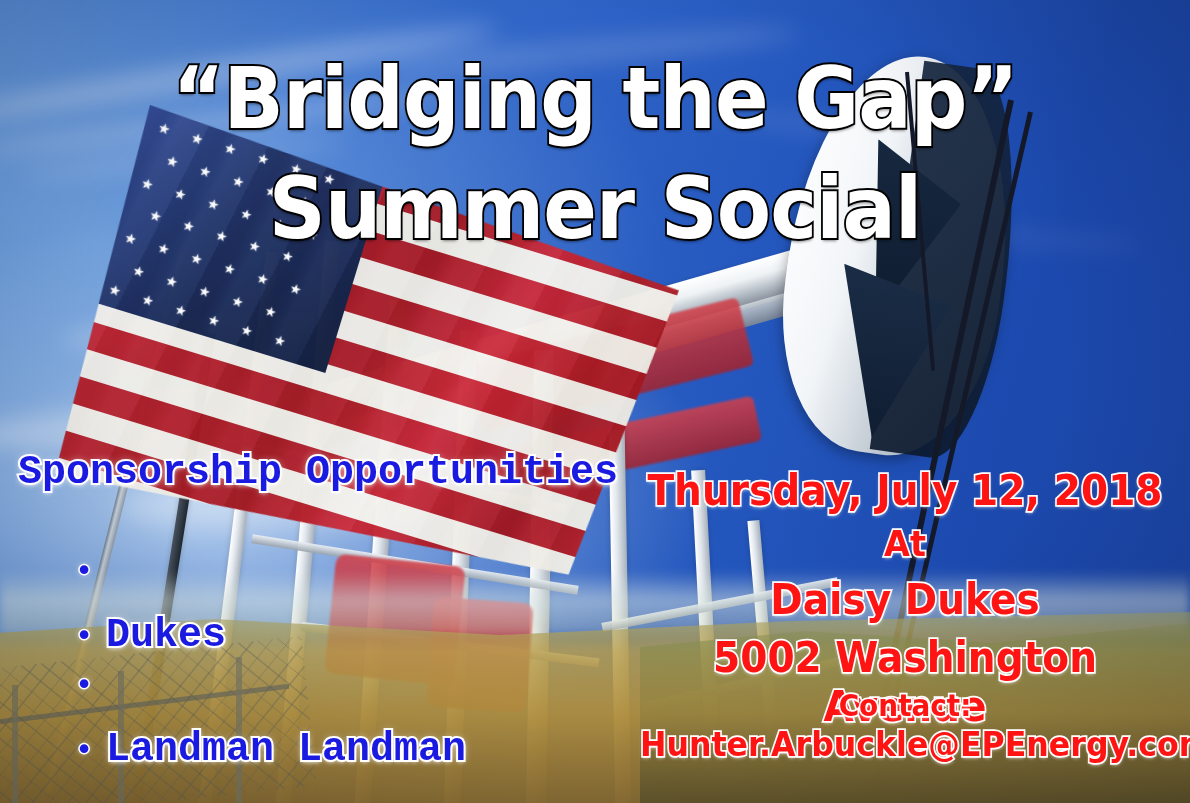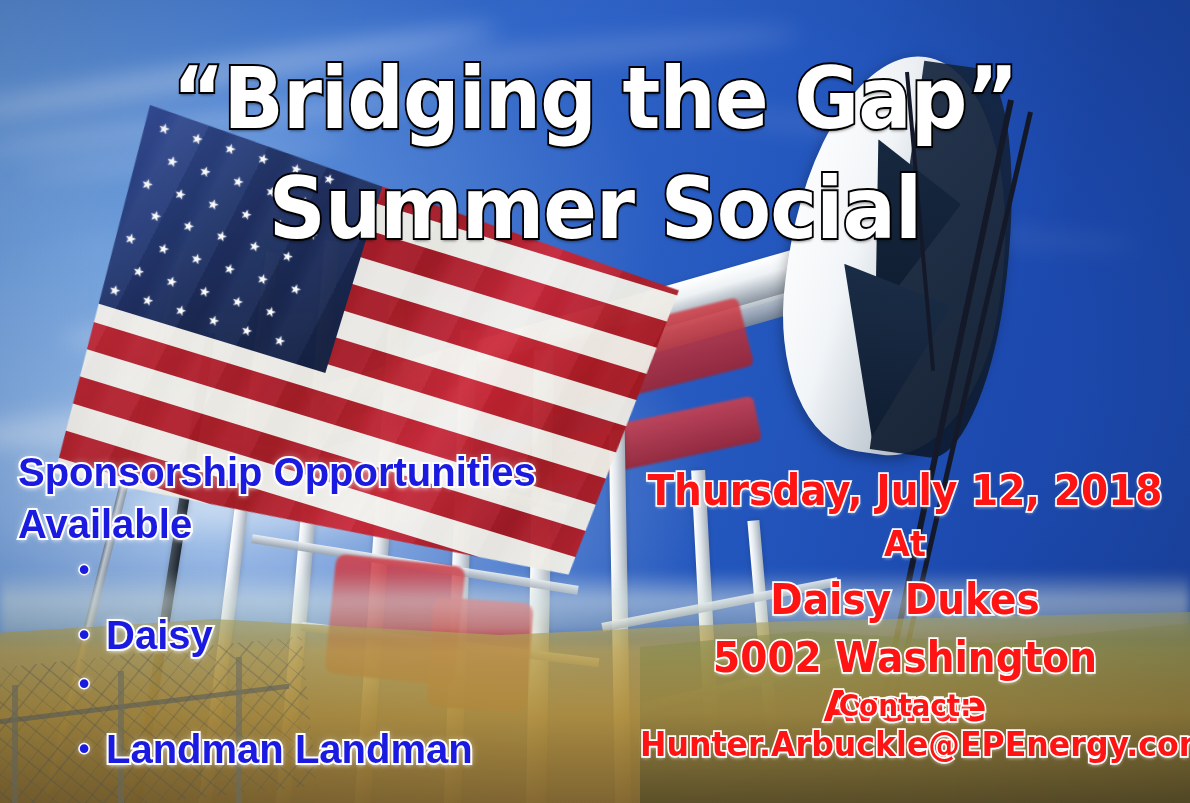--- a/index.html
+++ b/index.html
@@ -191,21 +191,21 @@
     transform:scaleX(.92);
     -webkit-text-stroke:4px #000;
     paint-order:stroke fill;
     text-shadow:0 3px 3px rgba(0,0,0,.45);
   }
   #title-line-1{top:48px;font-size:86px;}
   #title-line-2{top:158px;font-size:86px;}
 
   
   .blue{
-    font-family:Liberation Sans, sans-serif;
+    font-family:Liberation Mono, monospace;
     font-weight:700;
     color:#1a1ae0;
     -webkit-text-stroke:4px #ffffff;
     paint-order:stroke fill;
     text-shadow:0 2px 4px rgba(255,255,255,.85), 0 0 8px rgba(255,255,255,.6);
   }
   #sponsor-heading-1{left:18px;top:450px;font-size:40px;}
   #sponsor-heading-2{left:18px;top:502px;font-size:40px;}
   .bullet-row{position:absolute;display:flex;align-items:center;}
   .bullet-dot{
@@ -355,28 +355,27 @@
     <div class="fencepost" style="left:118px;height:132px;"></div>
     <div class="fencepost" style="left:236px;height:146px;"></div>
 
     <div class="vig"></div>
   </div>
 
   <div class="txt title" id="title-line-1">“Bridging the Gap”</div>
   <div class="txt title" id="title-line-2">Summer Social</div>
 
   <div class="txt blue" id="sponsor-heading-1">Sponsorship Opportunities</div>
-  <div class="txt blue" id="sponsor-heading-2">Available</div>
 
   <div class="bullet-row" id="sponsor-tier-0">
     <span class="bullet-dot">•</span>
   </div>
   <div class="bullet-row" id="sponsor-tier-1">
     <span class="bullet-dot">•</span>
-    <span class="blue bullet-label">Daisy</span>
+    <span class="blue bullet-label">Dukes</span>
   </div>
   <div class="bullet-row" id="sponsor-tier-2">
     <span class="bullet-dot">•</span>
   </div>
   <div class="bullet-row" id="sponsor-tier-3">
     <span class="bullet-dot">•</span>
     <span class="blue bullet-label">Landman Landman</span>
   </div>
 
   <div class="redblock red" id="event-date">Thursday, July 12, 2018</div>

